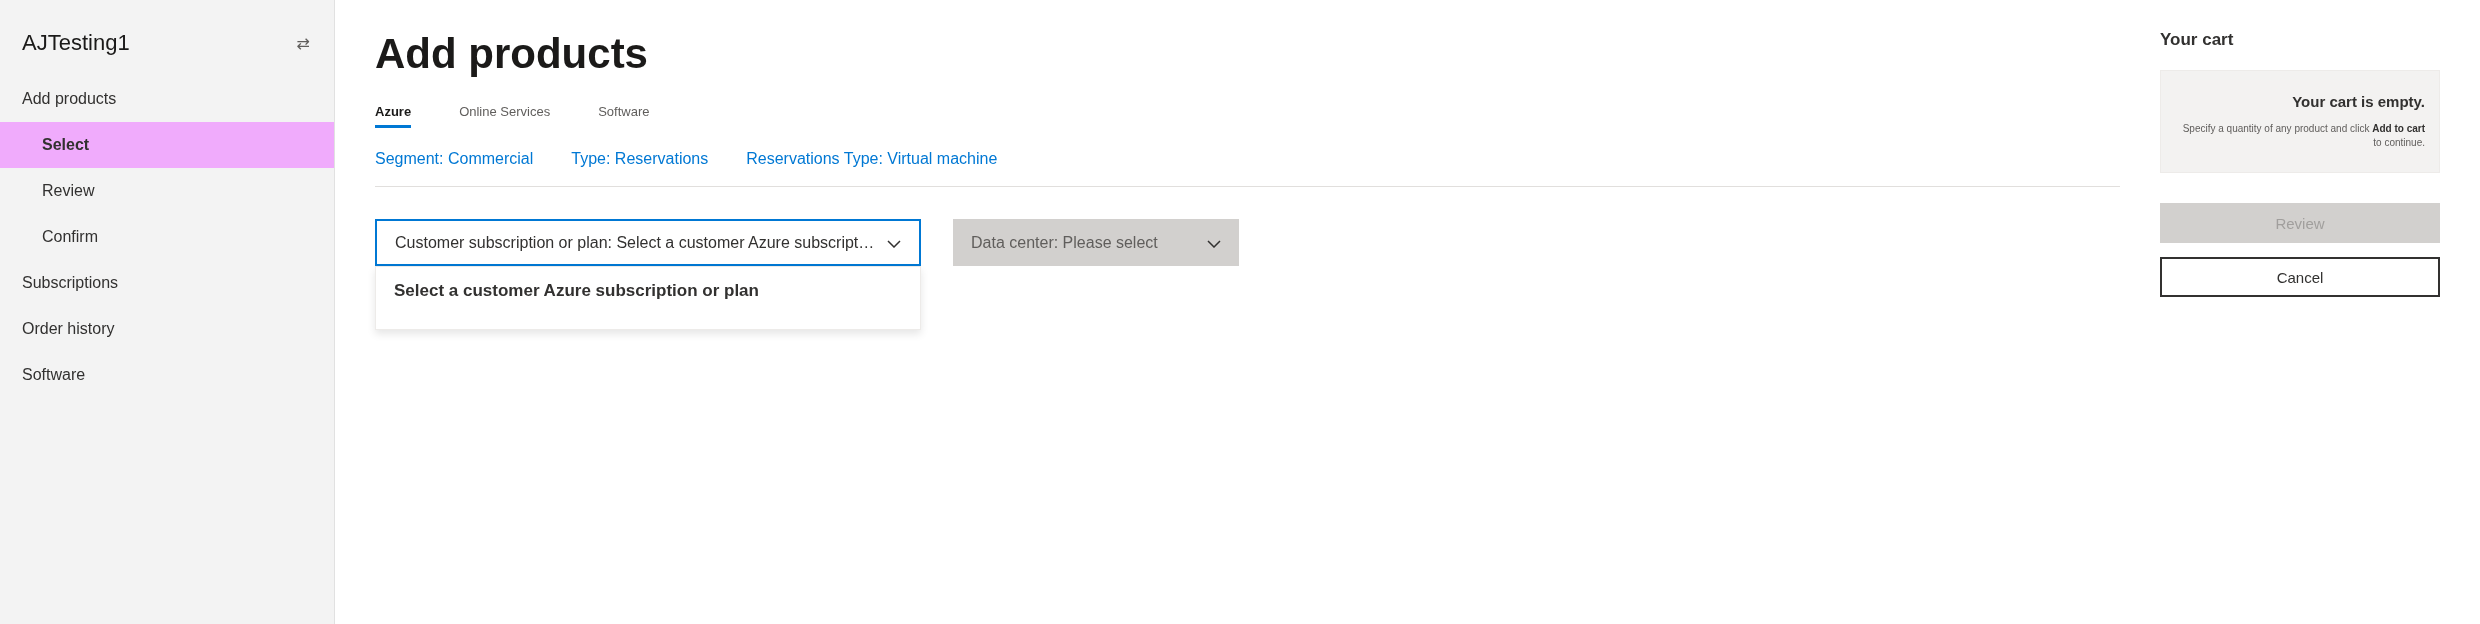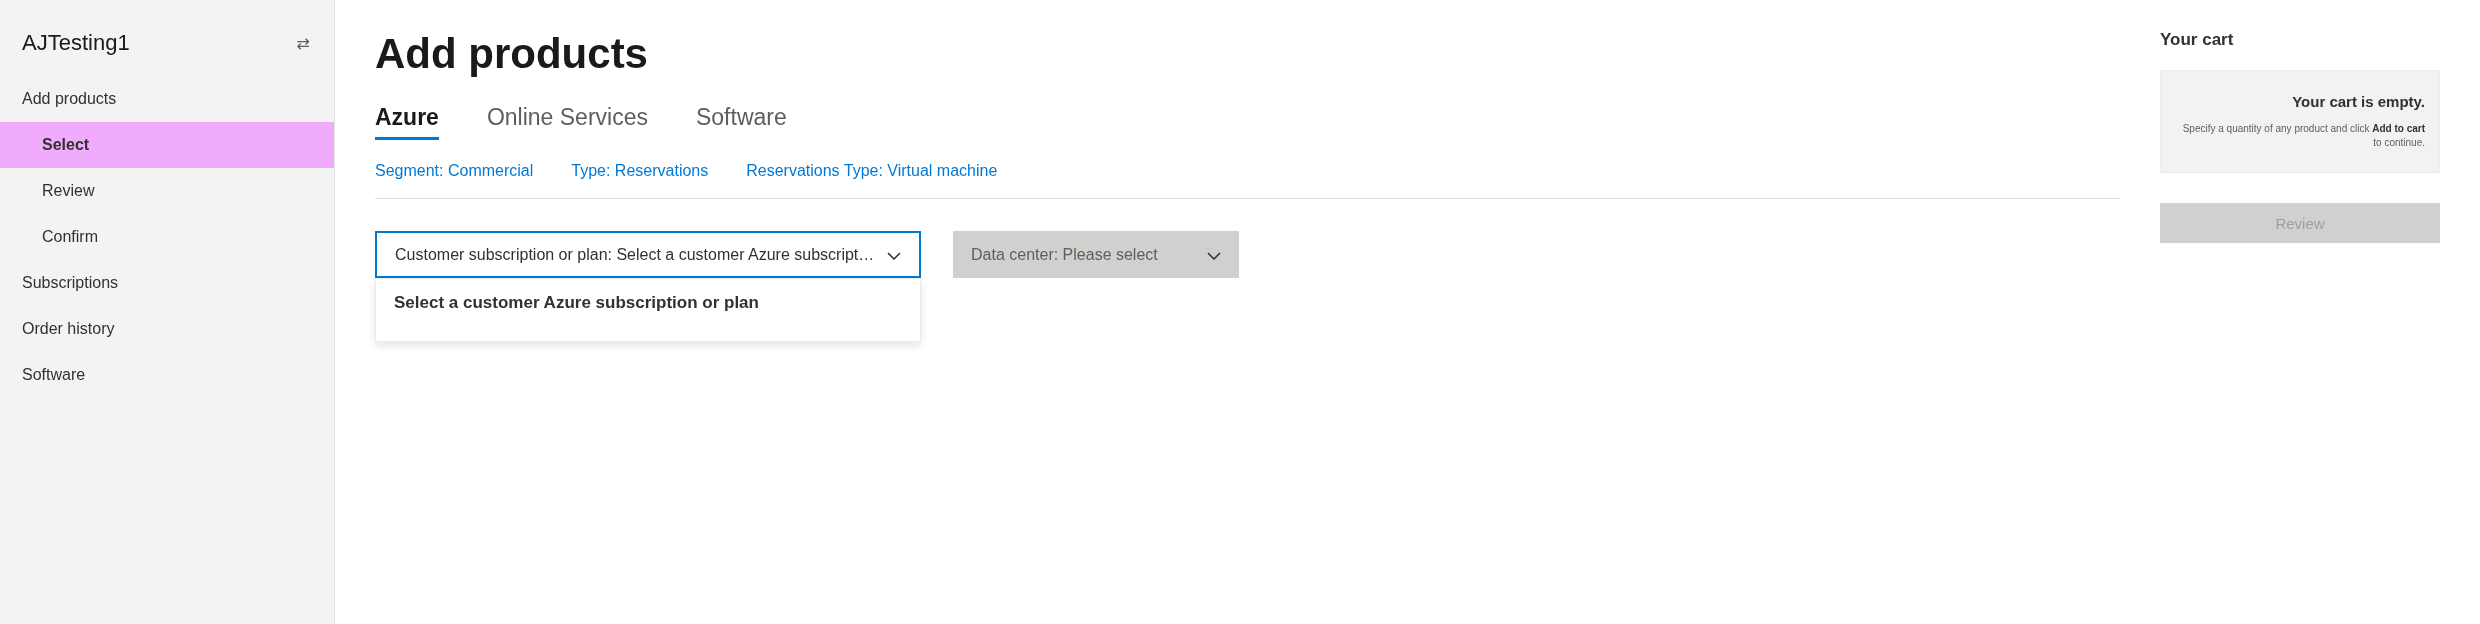--- a/index.html
+++ b/index.html
@@ -72,21 +72,21 @@
       margin-bottom: 26px;
     }
     
     .tabs {
       display: flex;
       gap: 48px;
       border-bottom: none;
       margin-bottom: 22px;
     }
     .tab {
-      font-size: 23px;
+      font-size: 13px;
       color: #605e5c;
       padding-bottom: 6px;
       cursor: pointer;
     }
     .tab.active {
       color: #1b1a19;
       font-weight: 700;
       border-bottom: 3px solid #0078d4;
     }
     
@@ -275,14 +275,15 @@
 
   <aside class="cart-panel">
     <div class="cart-title">Your cart</div>
     <div class="cart-empty-box">
       <div class="cart-empty-heading">Your cart is empty.</div>
       <div class="cart-empty-text">
         <span>Specify a quantity of any product and click </span><b>Add to cart</b><span> to continue.</span>
       </div>
     </div>
     <button class="btn btn-review">Review</button>
+    <button class="btn btn-cancel">Cancel</button>
   </aside>
 </main>
 
 </body></html>

